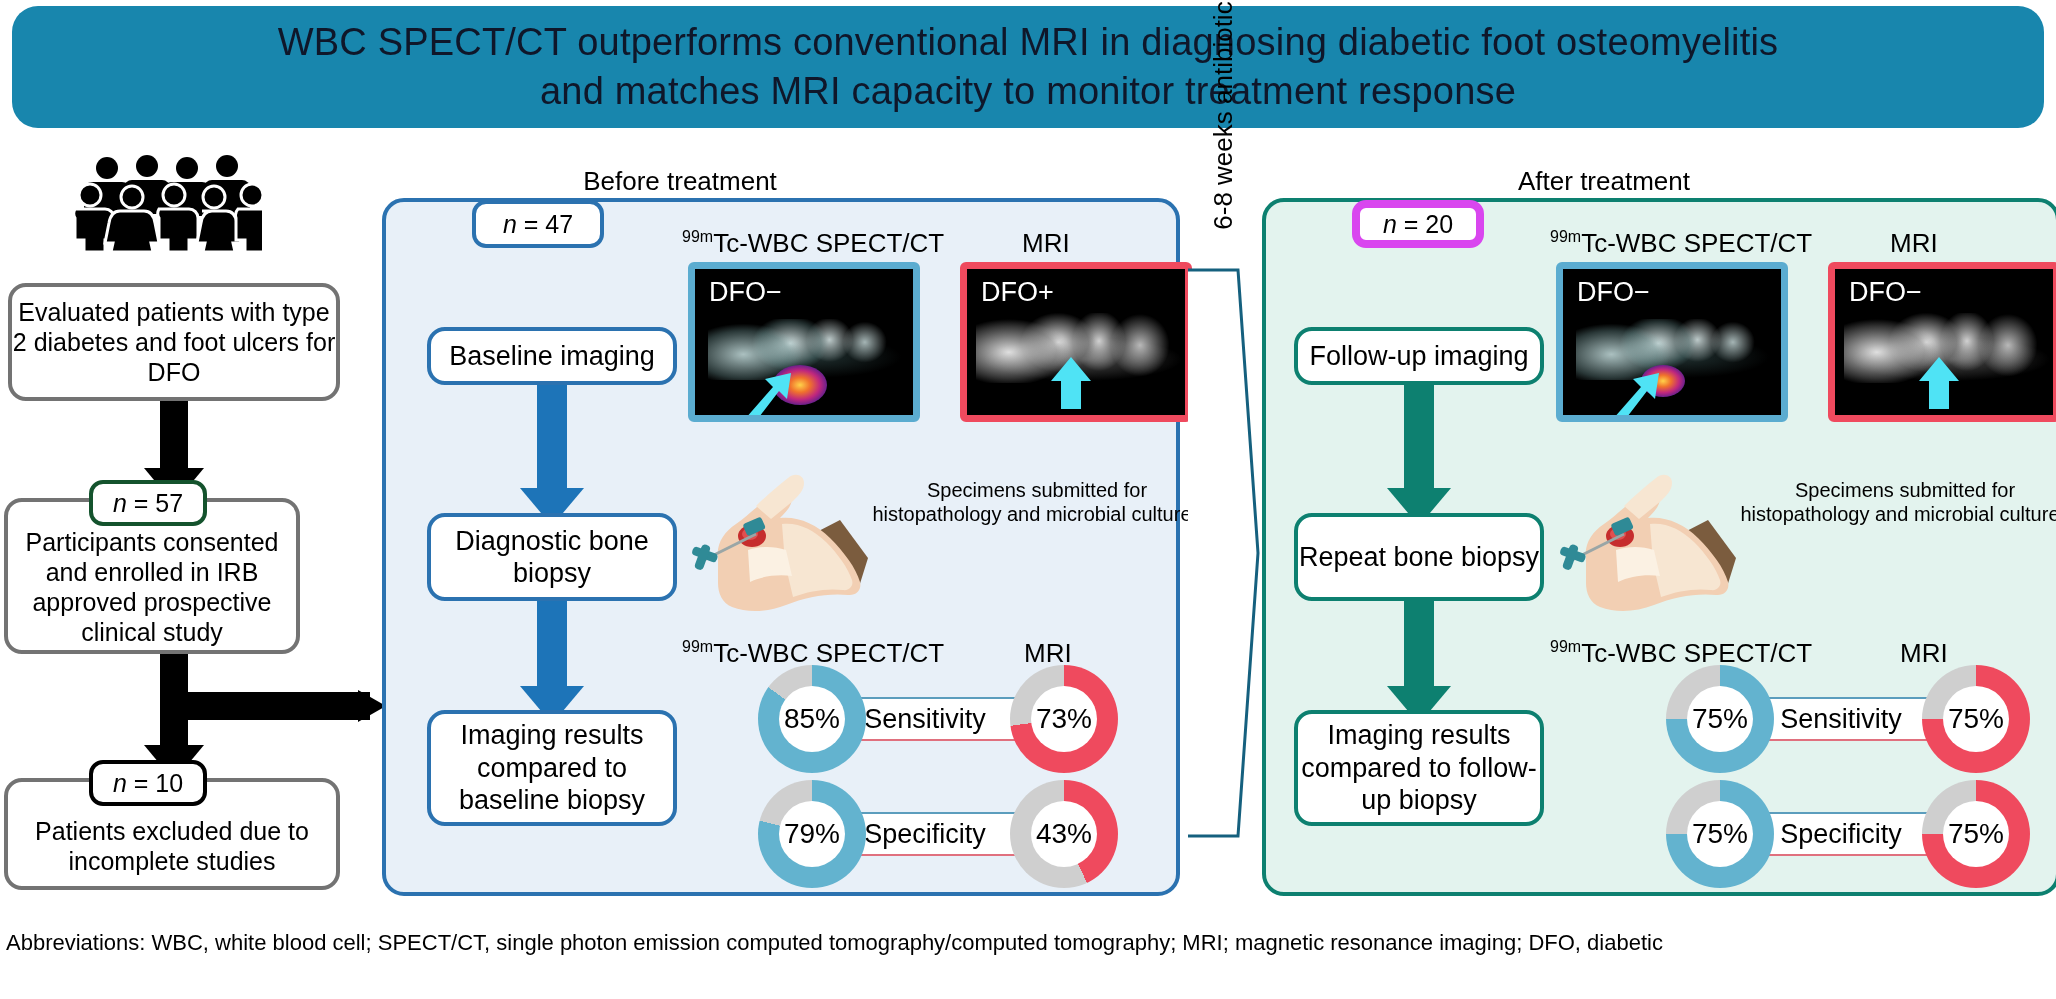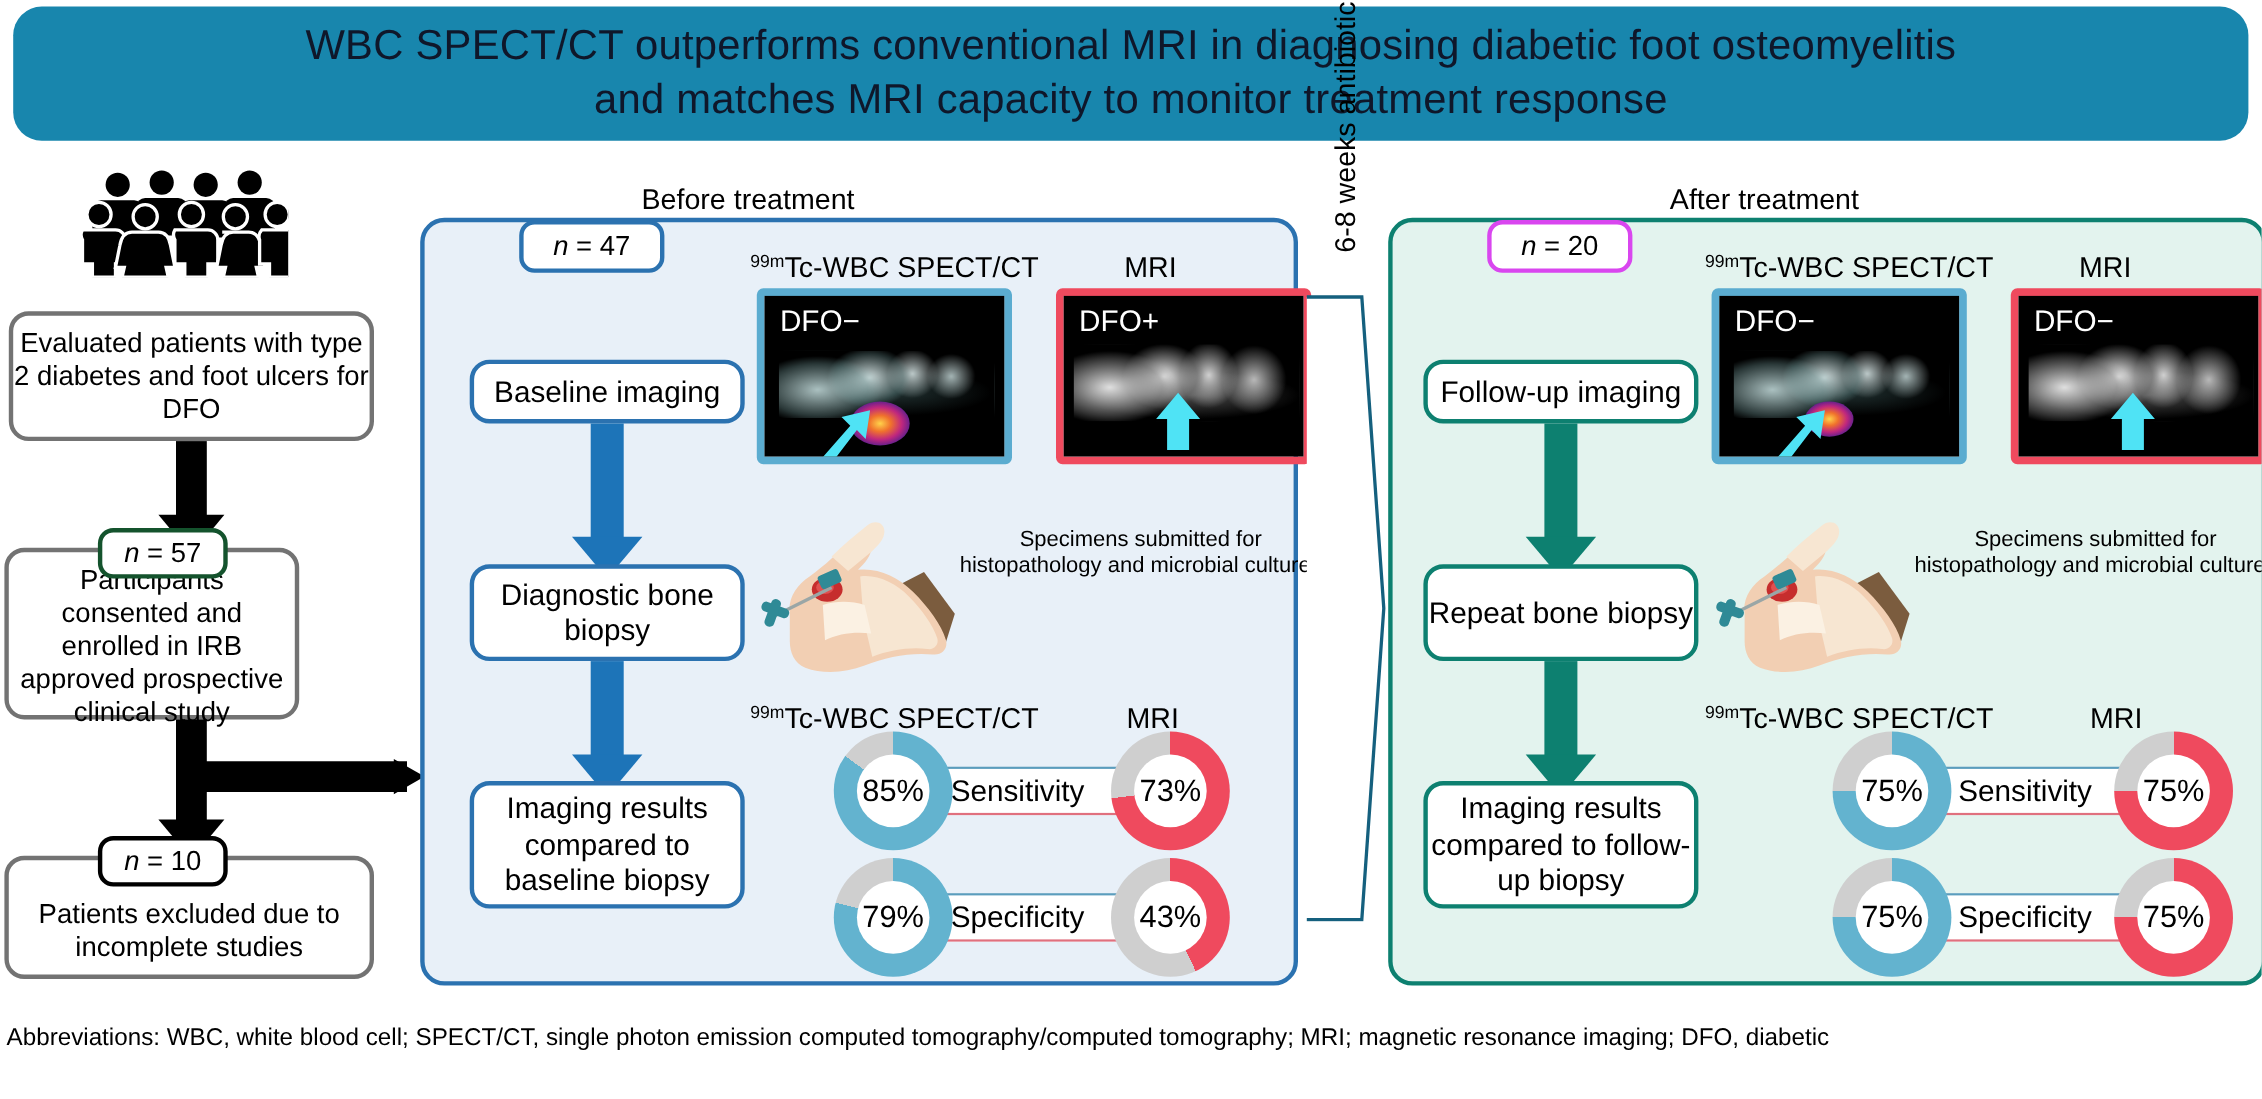--- a/index.html
+++ b/index.html
@@ -142,21 +142,21 @@
   </svg>
 </div>
 
 <div class="fbox blk" style="left:8px;top:283px;width:332px;height:118px;">
   <span>Evaluated patients with type 2 diabetes and foot ulcers for DFO</span>
 </div>
 
 <div class="arrow-blk" style="left:160px;top:401px;width:28px;height:74px;"></div>
 <div class="arrow-head-blk" style="left:144px;top:468px;border-left:30px solid transparent;border-right:30px solid transparent;border-top:36px solid #000;"></div>
 
-<div class="fbox blk" style="left:4px;top:498px;width:268px;height:156px;">
+<div class="fbox blk" style="left:4px;top:498px;width:296px;height:156px;">
   <span style="padding:22px 10px 0 10px;">Participants consented and enrolled in IRB approved prospective clinical study</span>
 </div>
 <div class="ntag" style="left:89px;top:480px;width:118px;height:46px;border:4px solid #14532d;">
   <span><i>n</i> = 57</span>
 </div>
 
 <div class="arrow-blk" style="left:160px;top:654px;width:28px;height:112px;"></div>
 <div class="arrow-head-blk" style="left:144px;top:745px;border-left:30px solid transparent;border-right:30px solid transparent;border-top:36px solid #000;"></div>
 <div class="arrow-blk" style="left:174px;top:692px;width:196px;height:28px;border-radius:0 0 0 14px;"></div>
 <div class="arrow-head-blk" style="left:358px;top:690px;border-top:16px solid transparent;border-bottom:16px solid transparent;border-left:28px solid #000;"></div>
@@ -286,21 +286,21 @@
 </svg>
 <div id="mid-text">
   <span>6-8 weeks antibiotic treatment</span>
 </div>
 
 <div class="panel-caption" style="left:1444px;top:166px;">
   <span>After treatment</span>
 </div>
 <div class="panel" id="panel-after"></div>
 
-<div class="ntag" style="left:1352px;top:200px;width:132px;height:48px;border:4px solid #d946ef;">
+<div class="ntag" style="left:1352px;top:200px;width:132px;height:48px;border:8px solid #d946ef;">
   <span><i>n</i> = 20</span>
 </div>
 
 <div class="fbox tl" style="left:1294px;top:327px;width:250px;height:58px;">
   <span>Follow-up imaging</span>
 </div>
 <div class="arrow-stem" style="left:1404px;top:385px;width:30px;height:110px;background:#0d8070;"></div>
 <div class="arrow-tip" style="left:1387px;top:488px;border-left:32px solid transparent;border-right:32px solid transparent;border-top:38px solid #0d8070;"></div>
 
 <div class="fbox tl" style="left:1294px;top:513px;width:250px;height:88px;">

